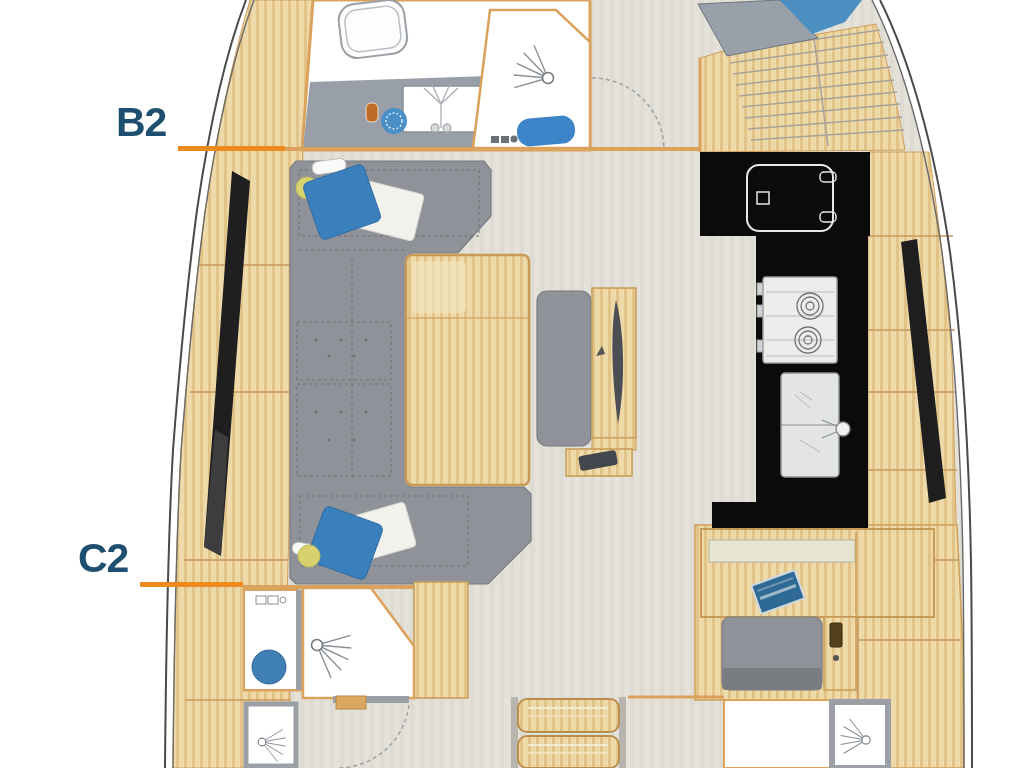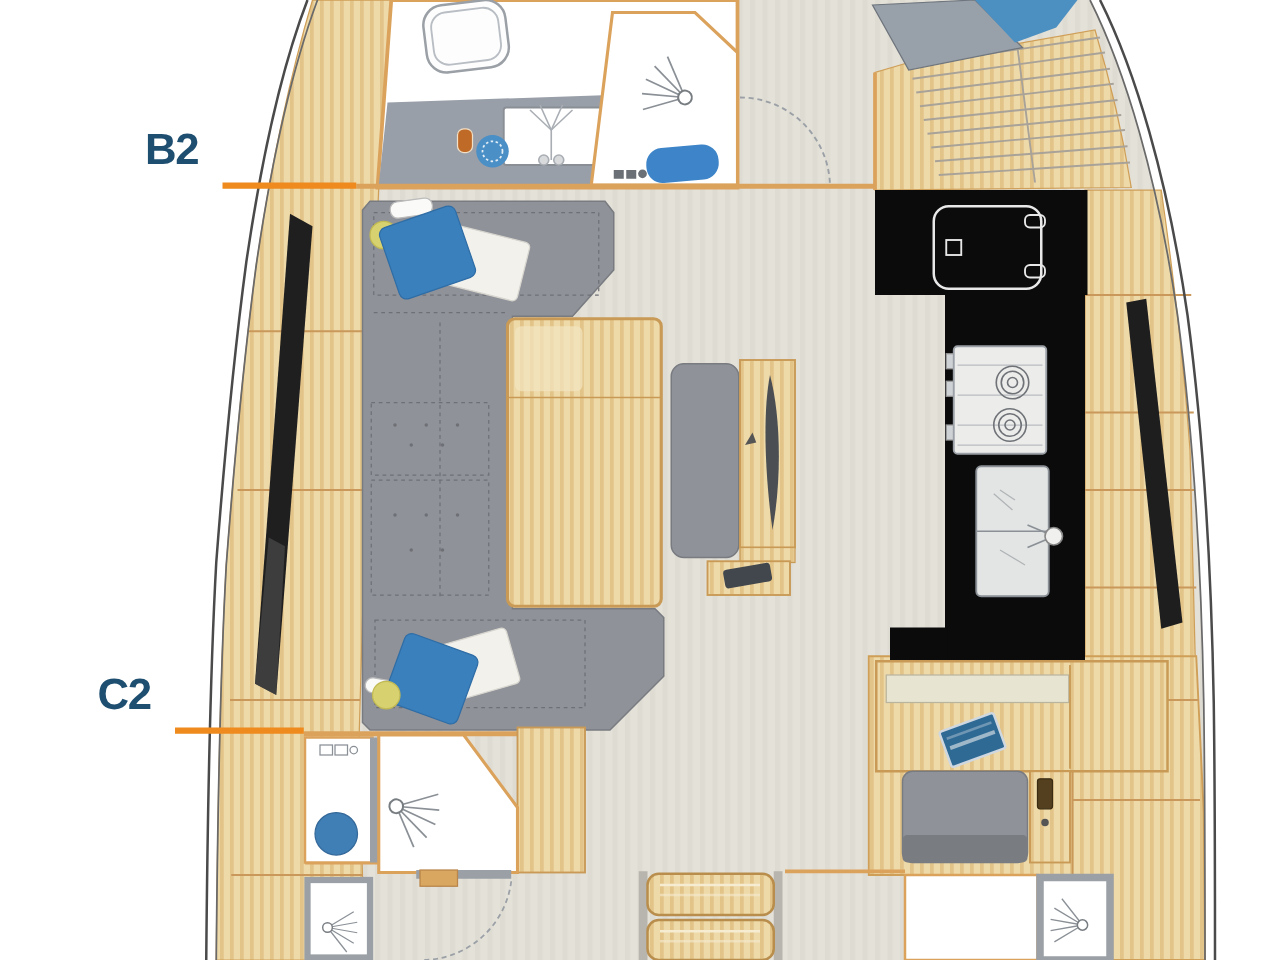--- a/index.html
+++ b/index.html
@@ -7,21 +7,21 @@
     --leader-line:#ee8a1e;
   }
   html,body{margin:0;padding:0;background:#ffffff;}
   .stage{
     position:relative;width:1024px;height:768px;background:#ffffff;
     overflow:hidden;font-family:"Liberation Sans",sans-serif;
   }
   .plan{position:absolute;left:0;top:0;}
   .plan-label{
     position:absolute;color:var(--label-text);
-    font-weight:700;font-size:35px;letter-spacing:-1px;line-height:1;
+    font-weight:700;font-size:41px;letter-spacing:-1px;line-height:1;
     font-family:"Liberation Sans",sans-serif;
   }
   .label-b2{left:116px;top:102px;}
   .label-c2{left:78px;top:538px;}
 </style>
 </head>
 <body>
 
 <div class="stage">
 

